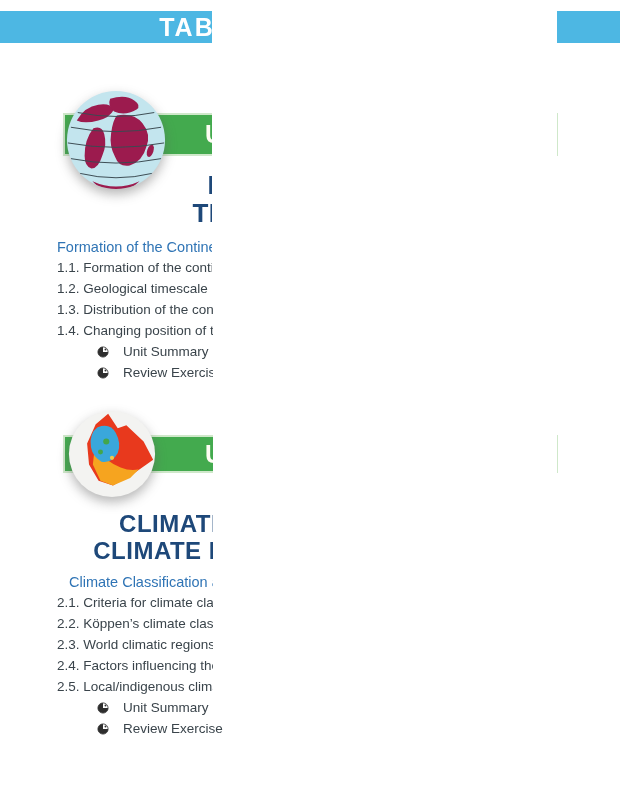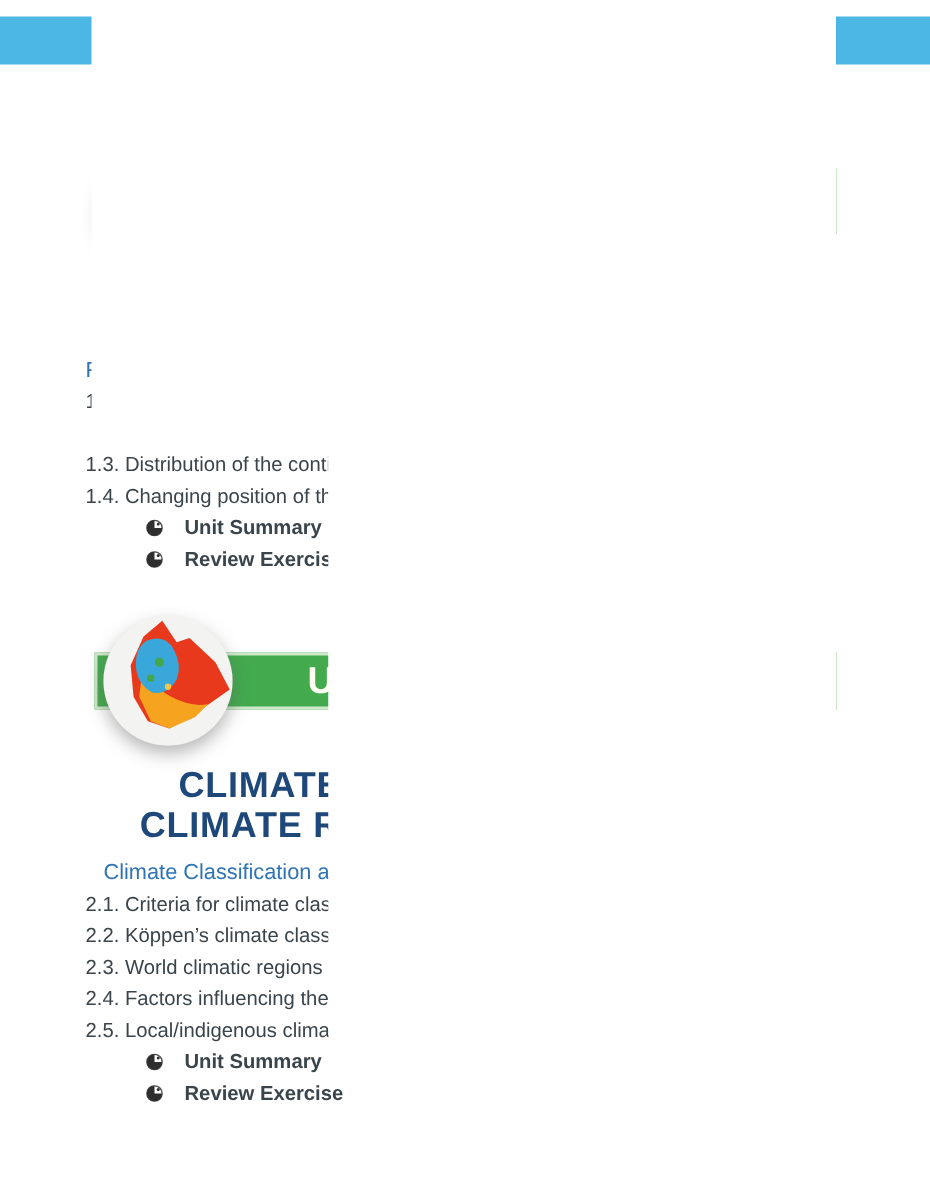--- a/index.html
+++ b/index.html
@@ -49,21 +49,21 @@
   .toc-row .page{font-size:14px;line-height:14px;color:#3a444b;}
   .toc-row .leader{
     flex:1 1 auto;height:2px;margin:0 1px 2px 3px;
     background:repeating-linear-gradient(90deg,#3a444b 0 2.2px,transparent 2.2px 3.4px);
   }
   .toc-row.style-chapter .label{color:#2f74b5;font-size:14.5px;}
   .toc-row.style-chapter .leader{margin-left:6px;}
   .toc-row.indented{padding-left:12px;}
   .toc-row .bullet{display:none;width:12px;height:12px;margin:0 0 1px 40px;}
   .toc-row.style-bullet .bullet{display:inline-block;}
-  .toc-row.style-bullet .label{margin-left:14px;font-weight:bold;}
+  .toc-row.style-bullet .label{margin-left:14px;}
   .toc-row .bullet svg{display:block;}
 </style>
 </head>
 <body>
 
 <div class="page">
 
   <div class="header-bar">
     <span class="header-title">TABLE OF CONTENTS</span>
   </div>
@@ -115,20 +115,21 @@
 
   <div class="toc-row style-section">
 
     <span class="label">1.1. Formation of the continents and oceans</span>
     <span class="leader"></span>
     <span class="page">2</span>
   </div>
 
   <div class="toc-row style-section">
 
+    <span class="label">1.2. Geological timescale</span>
     <span class="leader"></span>
     <span class="page">7</span>
   </div>
 
   <div class="toc-row style-section">
 
     <span class="label">1.3. Distribution of the continents and oceans</span>
     <span class="leader"></span>
     <span class="page">16</span>
   </div>

